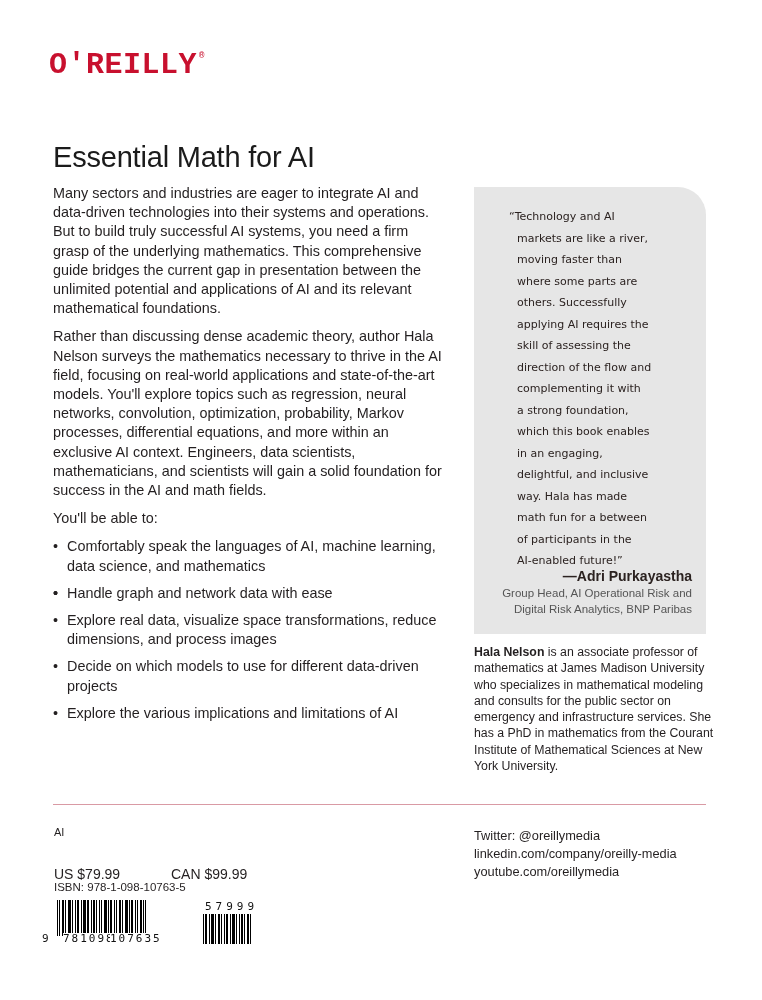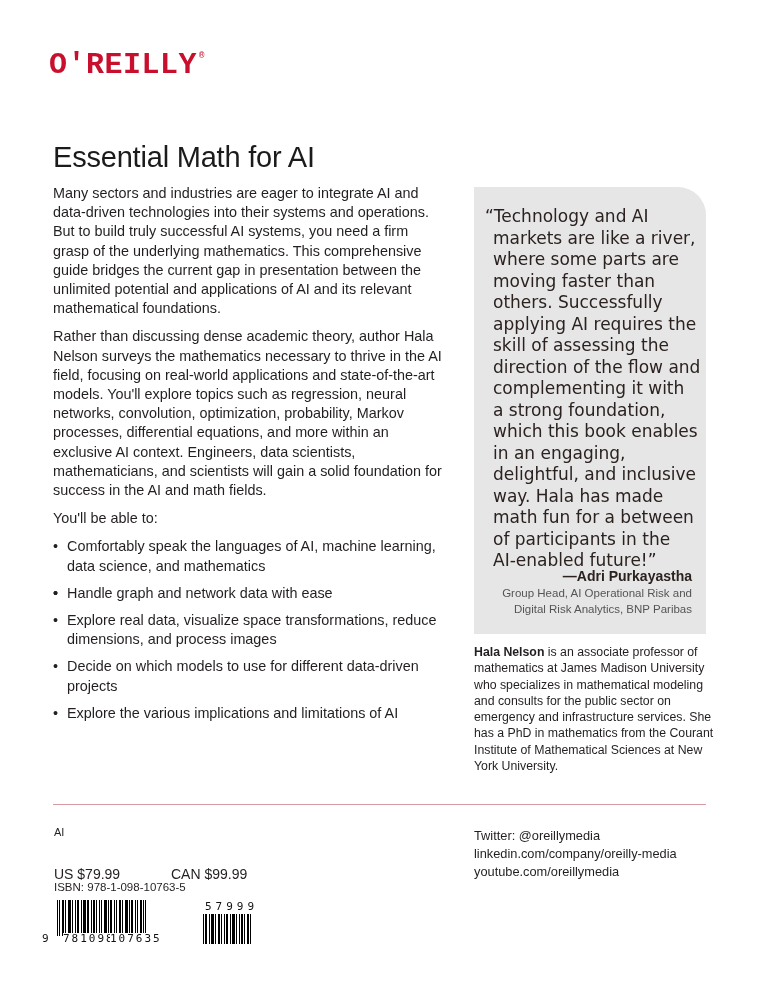--- a/index.html
+++ b/index.html
@@ -12,21 +12,21 @@
   .title { position: absolute; left: 53px; top: 142px; font-size: 29px; font-weight: 400; color: #1b1b1b; letter-spacing: -0.2px; line-height: 1.1; }
 
   .left-col { position: absolute; left: 53px; top: 184px; width: 392px; font-size: 14.4px; line-height: 19.2px; color: #231f20; }
   .left-col p { margin-bottom: 9px; }
   .able { margin-top: 1px; margin-bottom: 8px; }
   .bullets { list-style: none; }
   .bullets li { position: relative; padding-left: 14px; margin-bottom: 8px; }
   .bullets li .dot { position: absolute; left: 0; top: 0; }
 
   .quote-box { position: absolute; left: 474px; top: 187px; width: 232px; height: 447px; background: #e6e6e6; border-top-right-radius: 28px; }
-  .quote-text { position: absolute; left: 485px; top: 206px; width: 222px; font-family: "DejaVu Sans", sans-serif; font-size: 17px; line-height: 21.5px; color: #2b2220; }
+  .quote-text { position: absolute; left: 509px; top: 206px; width: 222px; font-family: "DejaVu Sans", sans-serif; font-size: 11px; line-height: 21.5px; color: #2b2220; }
   .quote-text .qline { display: block; padding-left: 8px; white-space: nowrap; }
   .quote-text .qline.first { padding-left: 0; }
   .attrib { position: absolute; left: 480px; top: 567px; width: 212px; text-align: right; }
   .attrib .name { font-size: 14px; font-weight: 700; color: #2b2220; line-height: 18px; }
   .attrib .role { font-size: 11.5px; color: #555; line-height: 16px; }
 
   .bio { position: absolute; left: 474px; top: 644px; width: 240px; font-size: 12.3px; line-height: 16.3px; color: #231f20; }
   .bio b { font-weight: 700; margin-top: 33px; }
 
   .divider { position: absolute; left: 53px; top: 804px; width: 653px; height: 1px; background: #d99aa4; }
@@ -66,22 +66,22 @@
     <li><span class="dot">•</span><span>Explore real data, visualize space transformations, reduce dimensions, and process images</span></li>
     <li><span class="dot">•</span><span>Decide on which models to use for different data-driven projects</span></li>
     <li><span class="dot">•</span><span>Explore the various implications and limitations of AI</span></li>
   </ul>
 </div>
 
 <div class="quote-box"></div>
 <div class="quote-text">
   <span class="qline first">“Technology and AI</span>
   <span class="qline">markets are like a river,</span>
+  <span class="qline">moving faster than</span>
   <span class="qline">where some parts are</span>
-  <span class="qline">moving faster than</span>
   <span class="qline">others. Successfully</span>
   <span class="qline">applying AI requires the</span>
   <span class="qline">skill of assessing the</span>
   <span class="qline">direction of the flow and</span>
   <span class="qline">complementing it with</span>
   <span class="qline">a strong foundation,</span>
   <span class="qline">which this book enables</span>
   <span class="qline">in an engaging,</span>
   <span class="qline">delightful, and inclusive</span>
   <span class="qline">way. Hala has made</span>

